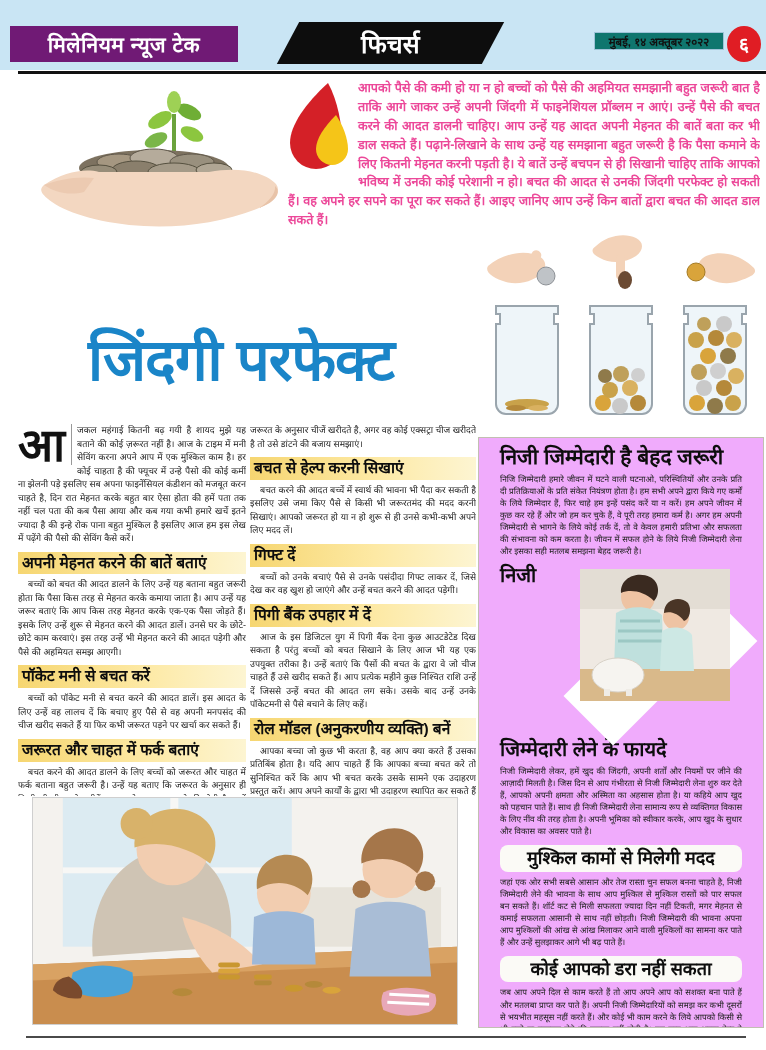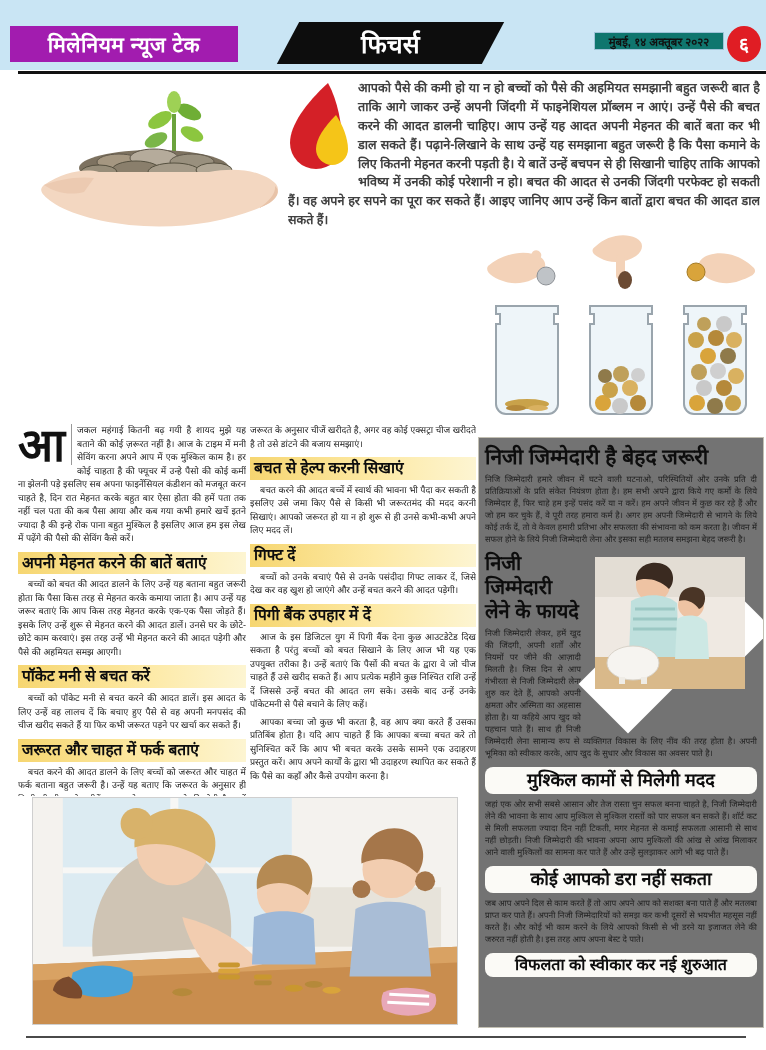--- a/index.html
+++ b/index.html
@@ -2,37 +2,37 @@
 <html><head>
 <meta charset="utf-8">
 <style>
   html,body{margin:0;padding:0;background:#ffffff;}
   *{box-sizing:border-box;}
   .page{position:relative;width:766px;height:1050px;background:#fff;overflow:hidden;
         font-family:"Liberation Sans", sans-serif;color:#1a1a1a;}
 
   
   .band{position:absolute;left:0;top:0;width:766px;height:70px;background:#c9e5f4;}
-  .brand-box{position:absolute;left:10px;top:26px;width:228px;height:36px;background:#a21caf;
+  .brand-box{position:absolute;left:10px;top:26px;width:228px;height:36px;background:#701a75;
              color:#fff;font-weight:bold;font-size:21px;display:flex;align-items:center;justify-content:center;
              letter-spacing:.5px;}
   .slant{position:absolute;left:288px;top:22px;width:205px;height:42px;background:#0d0d0d;
          transform:skewX(-28deg);display:flex;align-items:center;justify-content:center;}
   .slant span{transform:skewX(28deg);color:#fff;font-weight:bold;font-size:25px;}
   .date-box{position:absolute;left:594px;top:32px;width:130px;height:18px;background:#0f766e;
             border:1px solid #9fc3d8;color:#111;font-weight:bold;font-size:11.5px;
             display:flex;align-items:center;justify-content:center;}
   .page-circle{position:absolute;left:727px;top:26px;width:34px;height:36px;background:#e01d24;
                border-radius:50%;color:#fff;font-weight:bold;font-size:19px;
                display:flex;align-items:center;justify-content:center;}
   .toprule{position:absolute;left:18px;right:0;top:71px;height:3px;background:#111;}
 
   
   .intro{position:absolute;left:288px;top:79px;width:472px;height:152px;font-weight:bold;
-         font-size:12.6px;line-height:1.5;text-align:justify;color:#404040;overflow:hidden;}
+         font-size:12.6px;line-height:1.5;text-align:justify;color:#ec4899;overflow:hidden;}
   .quote{float:left;width:62px;height:92px;margin:2px 8px 2px 0;}
 
   .hand-img{position:absolute;left:24px;top:80px;width:258px;height:148px;}
 
   
   .headline1{position:absolute;left:8px;top:232px;width:466px;text-align:center;
              font-size:49px;font-weight:800;color:#0d0d0d;letter-spacing:-1px;white-space:nowrap;}
   .headline2{position:absolute;left:8px;top:318px;width:466px;text-align:center;
              font-size:58px;font-weight:800;color:#1a85c8;letter-spacing:-1px;white-space:nowrap;}
 
@@ -46,22 +46,22 @@
   .yhead{display:block;background:linear-gradient(90deg,#f6d671,#fde9a4 55%,#fdf5d2);
          font-weight:bold;font-size:15.5px;color:#0d0d0d;padding:1px 4px;margin:6px 0 4px;line-height:1.35;}
   .para{margin:0 0 4px;text-indent:10px;}
   .para.noind{text-indent:0;}
   .dropcap{float:left;font-size:46px;line-height:.85;font-weight:bold;color:#111;
            padding:2px 6px 0 0;margin-right:5px;border-right:1px solid #999;}
 
   .family-img{position:absolute;left:32px;top:797px;width:426px;height:228px;border:1px solid #cfcfcf;}
 
   
-  .sidebar{position:absolute;left:478px;top:437px;width:286px;height:591px;background:#737373;
-           border:1px solid #c2bfb2;padding:6px 6px;overflow:hidden;font-size:8.3px;line-height:1.45;
+  .sidebar{position:absolute;left:478px;top:437px;width:286px;height:591px;background:#f0abfc;
+           border:1px solid #c2bfb2;padding:6px 21px;overflow:hidden;font-size:8.3px;line-height:1.45;
            text-align:justify;color:#222;}
   .sb-h1{font-size:21px;font-weight:800;color:#0d0d0d;margin:0 0 4px;line-height:1.2;}
   .sb-h2{font-size:20px;font-weight:800;color:#0d0d0d;margin:6px 0 4px;line-height:1.2;}
   .whead{display:block;background:#fbfaf6;text-align:center;font-size:18px;font-weight:800;
          color:#0d0d0d;padding:2px 4px;margin:8px 0 4px;line-height:1.25;border-radius:8px;}
   .whead.big{font-size:16px;}
   .sbp{margin:0 0 4px;}
   .diamond-wrap{float:right;width:170px;height:172px;position:relative;margin:0 0 4px 6px;}
   .dw-diamond{position:absolute;background:#ffffff;transform:rotate(45deg);}
   .dw-d1{width:84px;height:84px;right:2px;top:38px;}
@@ -108,20 +108,21 @@
   </svg>
 
   <div class="intro">
     <svg class="quote" viewBox="0 0 62 92">
       <path d="M40,2 C18,22 2,44 2,62 a26,26 0 1 0 52,0 C54,44 50,20 40,2 Z" fill="#d42027"></path>
       <path d="M48,34 C36,46 28,58 28,68 a16,16 0 1 0 32,0 C60,58 55,44 48,34 Z" fill="#f5c518"></path>
     </svg>
     <span>आपको पैसे की कमी हो या न हो बच्चों को पैसे की अहमियत समझानी बहुत जरूरी बात है ताकि आगे जाकर उन्हें अपनी जिंदगी में फाइनेशियल प्रॉब्लम न आएं। उन्हें पैसे की बचत करने की आदत डालनी चाहिए। आप उन्हें यह आदत अपनी मेहनत की बातें बता कर भी डाल सकते हैं। पढ़ाने-लिखाने के साथ उन्हें यह समझाना बहुत जरूरी है कि पैसा कमाने के लिए कितनी मेहनत करनी पड़ती है। ये बातें उन्हें बचपन से ही सिखानी चाहिए ताकि आपको भविष्य में उनकी कोई परेशानी न हो। बचत की आदत से उनकी जिंदगी परफेक्ट हो सकती हैं। वह अपने हर सपने का पूरा कर सकते हैं। आइए जानिए आप उन्हें किन बातों द्वारा बचत की आदत डाल सकते हैं।</span>
   </div>
 
+  <div class="headline2">जिंदगी परफेक्ट</div>
 
   <svg class="jars-img" viewBox="0 0 286 202">
 
     <g>
       <path d="M10,38 C22,28 40,22 55,26 C64,28 70,34 66,42 C60,52 42,58 28,54 C16,51 6,44 10,38Z" fill="#f3d2b8"></path>
       <rect x="52" y="22" width="10" height="16" rx="5" fill="#f3d2b8" transform="rotate(25 57 30)"></rect>
       <circle cx="68" cy="48" r="9" fill="#bfc3c7" stroke="#8d9196"></circle>
     </g>
     <g>
       <path d="M118,18 C128,8 146,4 158,10 C166,14 166,22 158,28 C148,35 132,36 122,30 C114,26 112,22 118,18Z" fill="#f3d2b8"></path>
@@ -188,20 +189,21 @@
   </div>
 
   <div class="col col2">
     <p class="para noind">जरूरत के अनुसार चीजें खरीदते है, अगर वह कोई एक्सट्रा चीज खरीदते है तो उसे डांटने की बजाय समझाएं।</p>
     <span class="yhead">बचत से हेल्प करनी सिखाएं</span>
     <p class="para">बचत करने की आदत बच्चें में स्वार्थ की भावना भी पैदा कर सकती है इसलिए उसे जमा किए पैसे से किसी भी जरूरतमंद की मदद करनी सिखाएं। आपको जरूरत हो या न हो शुरू से ही उनसे कभी-कभी अपने लिए मदद लें।</p>
     <span class="yhead">गिफ्ट दें</span>
     <p class="para">बच्चों को उनके बचाएं पैसे से उनके पसंदीदा गिफ्ट लाकर दें, जिसे देख कर वह खुश हो जाएंगे और उन्हें बचत करने की आदत पड़ेगी।</p>
     <span class="yhead">पिगी बैंक उपहार में दें</span>
     <p class="para">आज के इस डिजिटल युग में पिगी बैंक देना कुछ आउटडेटेड दिख सकता है परंतु बच्चों को बचत सिखाने के लिए आज भी यह एक उपयुक्त तरीका है। उन्हें बताएं कि पैसों की बचत के द्वारा वे जो चीज चाहते हैं उसे खरीद सकते हैं। आप प्रत्येक महीने कुछ निश्चित राशि उन्हें दें जिससे उन्हें बचत की आदत लग सके। उसके बाद उन्हें उनके पॉकेटमनी से पैसे बचाने के लिए कहें।</p>
+    <span class="yhead">रोल मॉडल (अनुकरणीय व्यक्ति) बनें</span>
     <p class="para">आपका बच्चा जो कुछ भी करता है, वह आप क्या करते हैं उसका प्रतिबिंब होता है। यदि आप चाहते हैं कि आपका बच्चा बचत करे तो सुनिश्चित करें कि आप भी बचत करके उसके सामने एक उदाहरण प्रस्तुत करें। आप अपने कार्यों के द्वारा भी उदाहरण स्थापित कर सकते हैं कि पैसे का कहाँ और कैसे उपयोग करना है।</p>
   </div>
 
   <svg class="family-img" viewBox="0 0 426 228" preserveAspectRatio="none">
     <rect width="426" height="228" fill="#f4f2ee"></rect>
     <rect x="30" y="0" width="230" height="150" fill="#dcebf2"></rect>
     <rect x="138" y="0" width="8" height="150" fill="#f7f7f5"></rect>
     <rect x="30" y="70" width="230" height="6" fill="#f7f7f5"></rect>
     <rect x="270" y="90" width="140" height="60" fill="#e7e3da"></rect>
     <path d="M0,168 L426,150 L426,228 L0,228 Z" fill="#c98d4e"></path>

